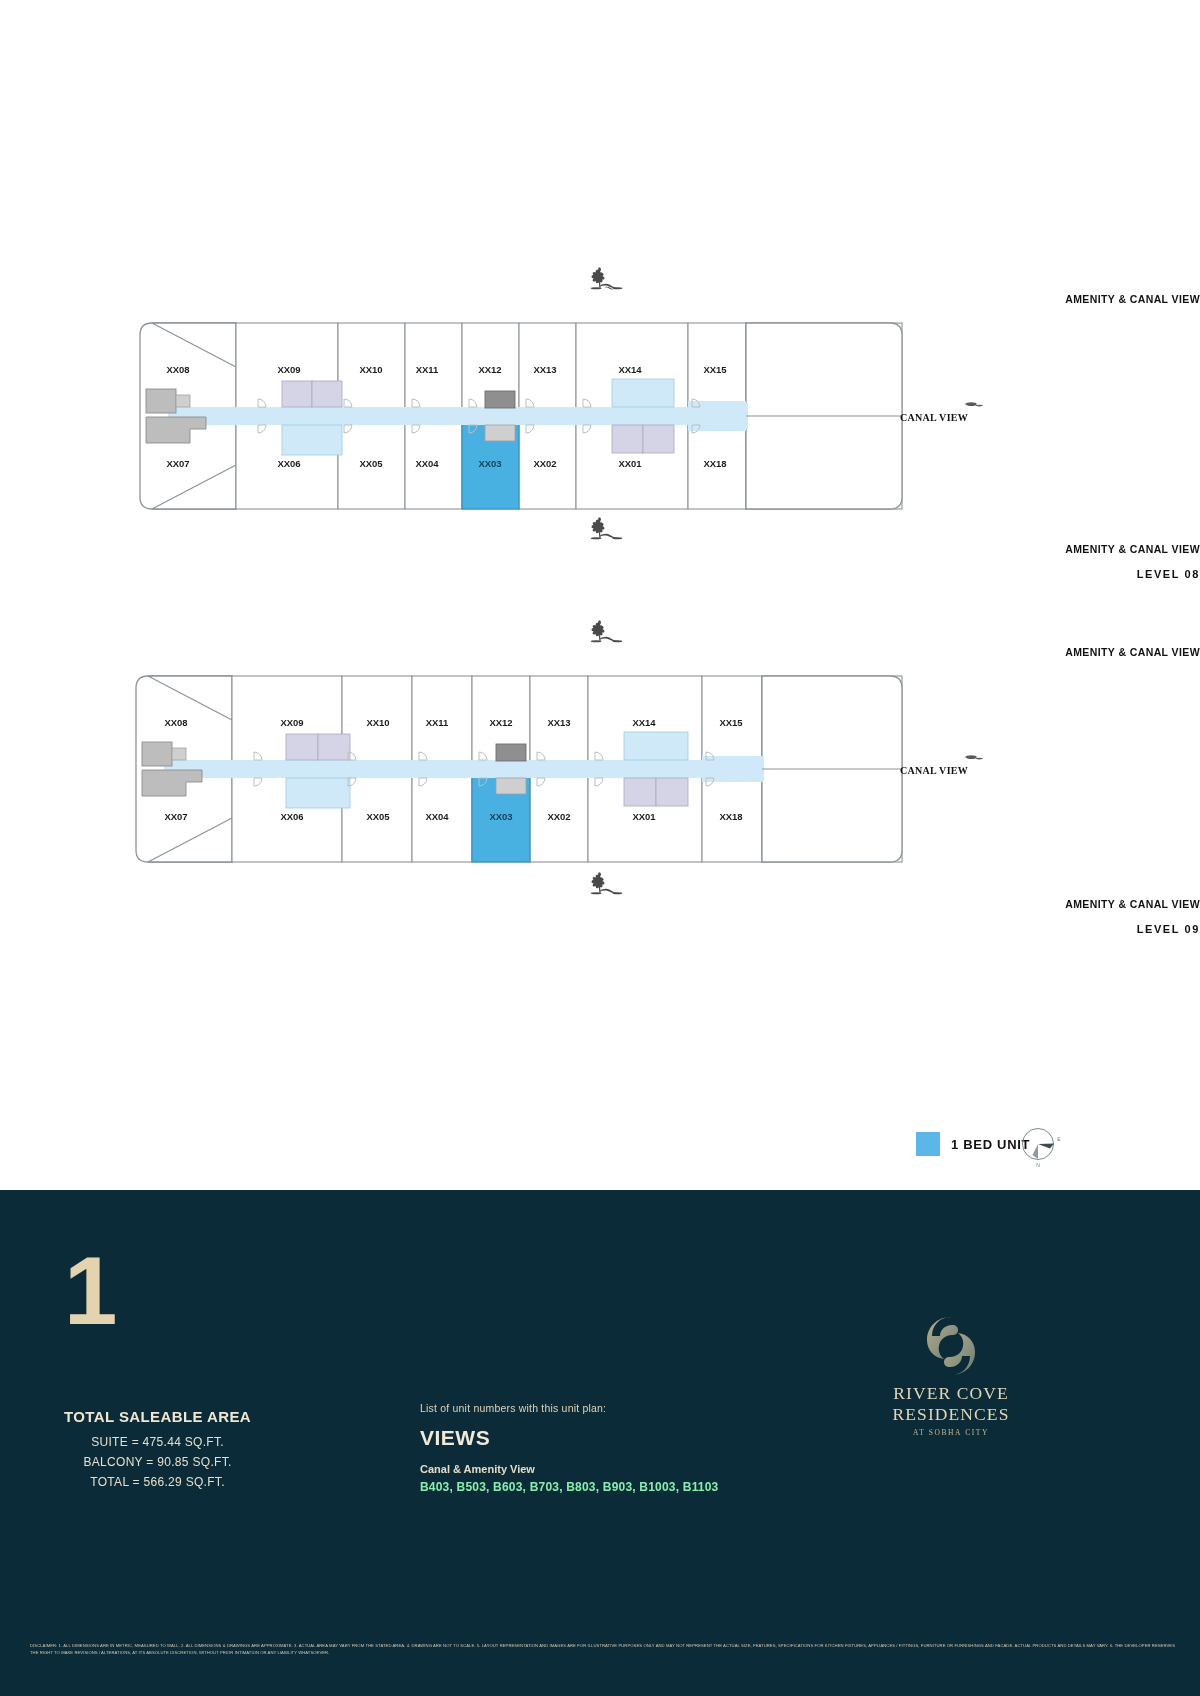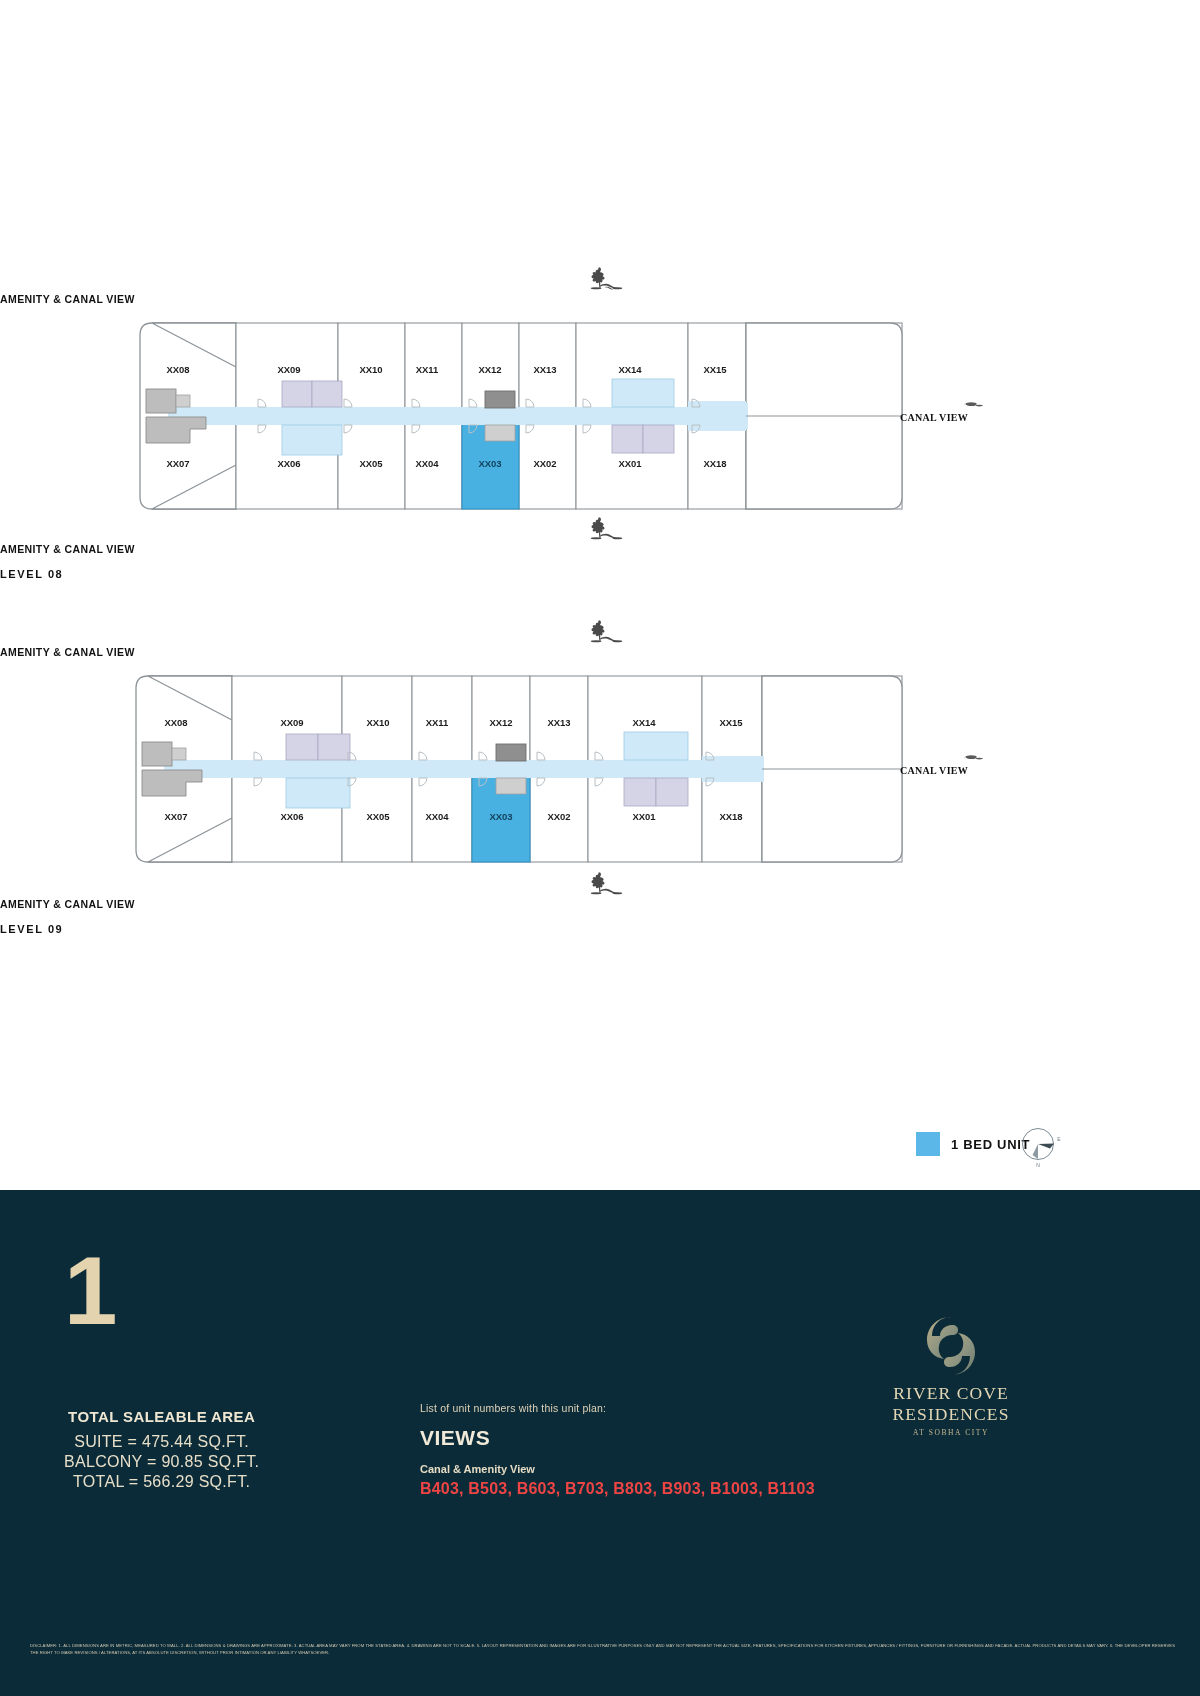--- a/index.html
+++ b/index.html
@@ -9,21 +9,21 @@
     color:#1a1a1a;
   }
   .page{position:absolute;inset:0;background:#fff;}
 
   
   .plan-block{position:absolute;left:0;width:1200px;}
   #plan-1{top:265px;}
   #plan-2{top:618px;}
 
   .view-top{
-    position:absolute;left:0;width:1200px;text-align:left;
+    position:absolute;left:0;width:1200px;text-align:right;
   }
   .tree-glyph{
     display:block;margin:0 auto 2px auto;width:58px;height:26px;
   }
   .view-label{
     font-size:10.5px;font-weight:bold;letter-spacing:0.4px;color:#111;
     white-space:nowrap;
   }
   .level-label{
     font-size:11px;font-weight:bold;letter-spacing:1.6px;color:#111;
@@ -64,27 +64,27 @@
     font-size:16px;letter-spacing:1.4px;color:#efe6d2;line-height:19px;
   }
   .t-type{
     font-size:19px;font-weight:bold;letter-spacing:.8px;color:#f2ead8;
     margin-top:22px;
   }
   .t-sub{font-size:15px;color:#e9dfc9;margin-top:3px;}
 
   #area-block{position:absolute;left:64px;top:218px;text-align:center;}
   .area-head{font-size:15px;font-weight:bold;letter-spacing:.4px;color:#f0e7d3;margin-bottom:7px;}
-  .area-line{font-size:16px;letter-spacing:.3px;color:#e8dfc9;line-height:20px;}
+  .area-line{font-size:12px;letter-spacing:.3px;color:#e8dfc9;line-height:20px;}
 
   #views-block{position:absolute;left:420px;top:212px;}
   .views-caption{font-size:10.5px;font-weight:normal;color:#dfd3b8;letter-spacing:.2px;}
   .views-head{font-size:21px;font-weight:bold;letter-spacing:.5px;color:#f2ead8;margin-top:12px;}
   .views-sub{font-size:11px;font-weight:bold;color:#e6dcc4;margin-top:13px;}
-  .views-units{font-size:16px;font-weight:bold;color:#ef4444;margin-top:5px;letter-spacing:.2px;}
+  .views-units{font-size:12px;font-weight:bold;color:#86efac;margin-top:5px;letter-spacing:.2px;}
 
   #brand{position:absolute;left:836px;top:125px;width:230px;text-align:center;}
   .brand-name{font-size:17.5px;letter-spacing:1.1px;color:#e3d6b4;margin-top:6px;font-family:"Liberation Serif",serif;}
   .brand-sub{font-size:7.5px;letter-spacing:1.6px;color:#c7b894;margin-top:3px;font-family:"Liberation Serif",serif;}
 
   #disclaimer{
     position:absolute;left:30px;top:452px;width:1145px;
     font-size:4.2px;line-height:7px;color:#cfc6ae;letter-spacing:.05px;
     text-align:justify;
   }

